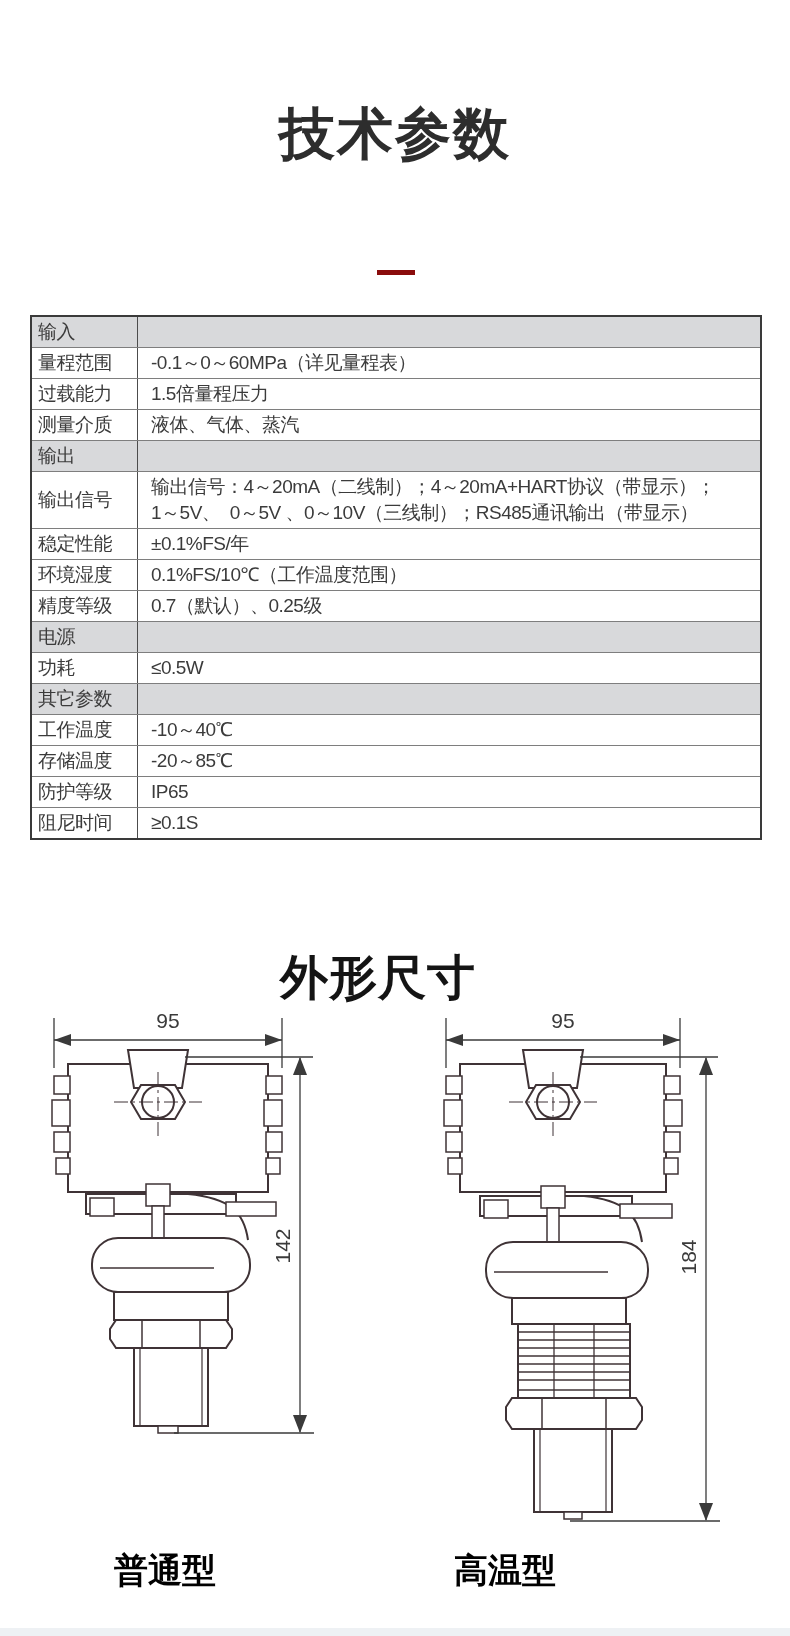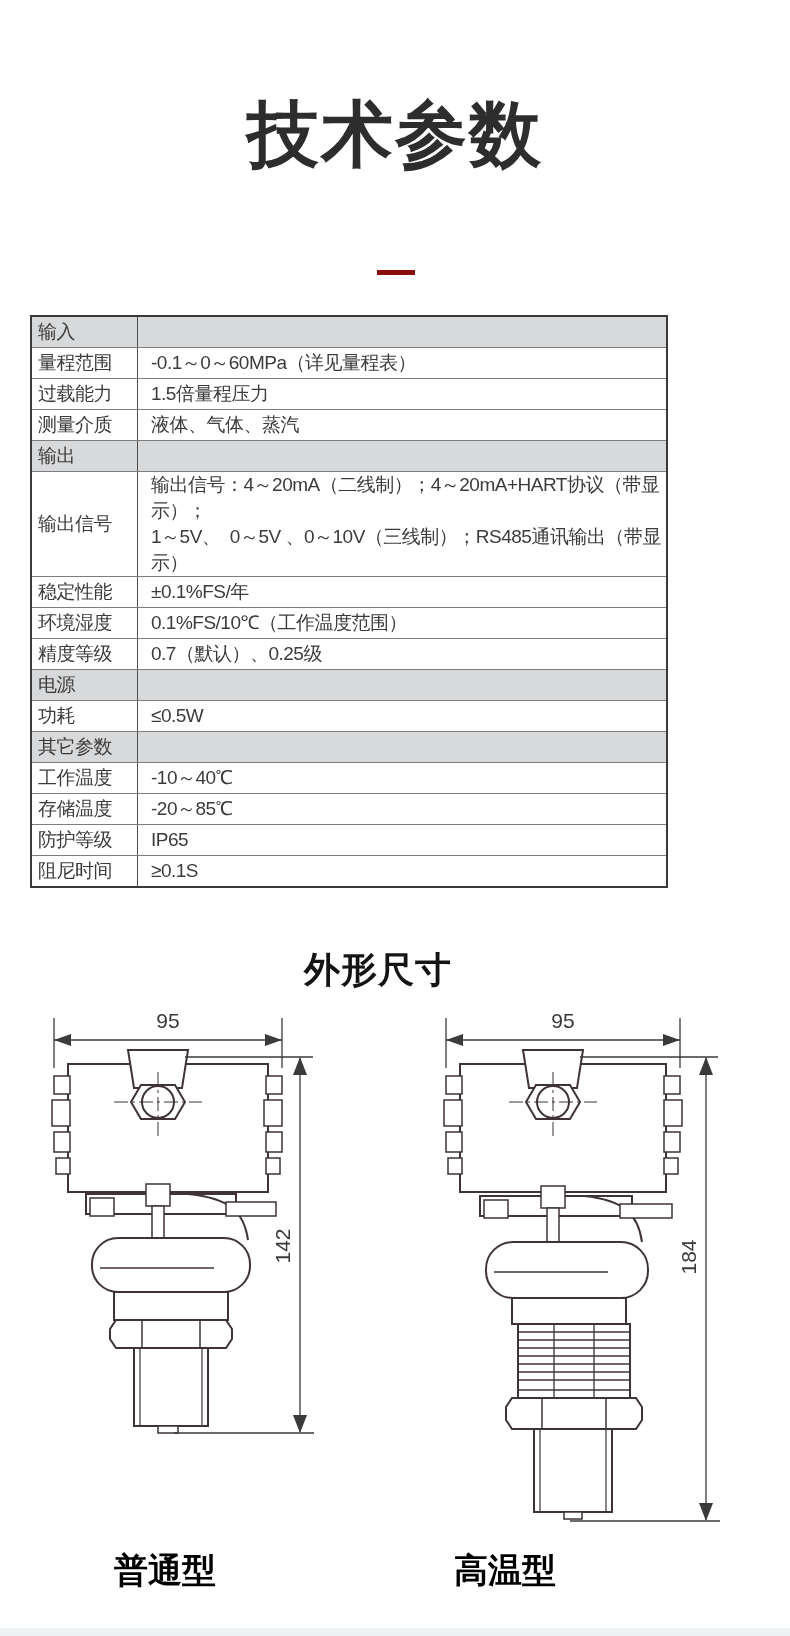--- a/index.html
+++ b/index.html
@@ -1,37 +1,37 @@
 <!DOCTYPE html>
 <html><head>
 <meta charset="utf-8">
 <style>
   html,body{margin:0;padding:0;background:#fff;}
   body{width:790px;height:1636px;position:relative;font-family:"Liberation Sans",sans-serif;-webkit-font-smoothing:antialiased;}
   .page{position:absolute;inset:0;background:#ffffff;overflow:hidden;}
 
   
   .page-title{position:absolute;top:84px;left:0;width:790px;text-align:center;
-    font-size:72px;font-weight:900;color:#2d2d2d;letter-spacing:2px;line-height:100px;}
+    font-size:56px;font-weight:900;color:#2d2d2d;letter-spacing:2px;line-height:100px;}
   .accent-dash{position:absolute;top:270px;left:377px;width:38px;height:5px;background:#8a0c0c;}
 
   
-  .spec-table{position:absolute;top:315px;left:30px;width:638px;border-collapse:collapse;
+  .spec-table{position:absolute;top:315px;left:30px;width:732px;border-collapse:collapse;
     table-layout:fixed;border:2px solid #3a3a3a;}
   .spec-table td{border:1px solid #7e7e7e;font-size:19px;color:#3b3b3b;
     letter-spacing:-0.5px;vertical-align:middle;padding:0;}
   .spec-table td.label{width:99px;padding-left:6px;border-right:1px solid #4c4c4c;}
   .spec-table td.value{padding-left:13px;white-space:pre-wrap;line-height:26px;}
   .spec-table tr td{height:30px;}
   .spec-table tr.tall td{height:56px;}
   .spec-table tr.section td{background:#d8d9db;}
 
   
   .dim-heading{position:absolute;top:946px;left:0;width:756px;text-align:center;
-    font-size:36px;font-weight:bold;color:#141414;letter-spacing:1px;}
+    font-size:48px;font-weight:bold;color:#141414;letter-spacing:1px;}
 
   
   .figure-svg{position:absolute;}
   #fig-normal{left:28px;top:1000px;}
   #fig-hightemp{left:418px;top:1000px;}
   .fig-caption{position:absolute;font-size:34px;font-weight:bold;color:#000;text-align:center;}
   #caption-normal{left:85px;top:1548px;width:160px;}
   #caption-hightemp{left:425px;top:1548px;width:160px;}
 
   .draw{stroke:#3f3336;fill:none;}

